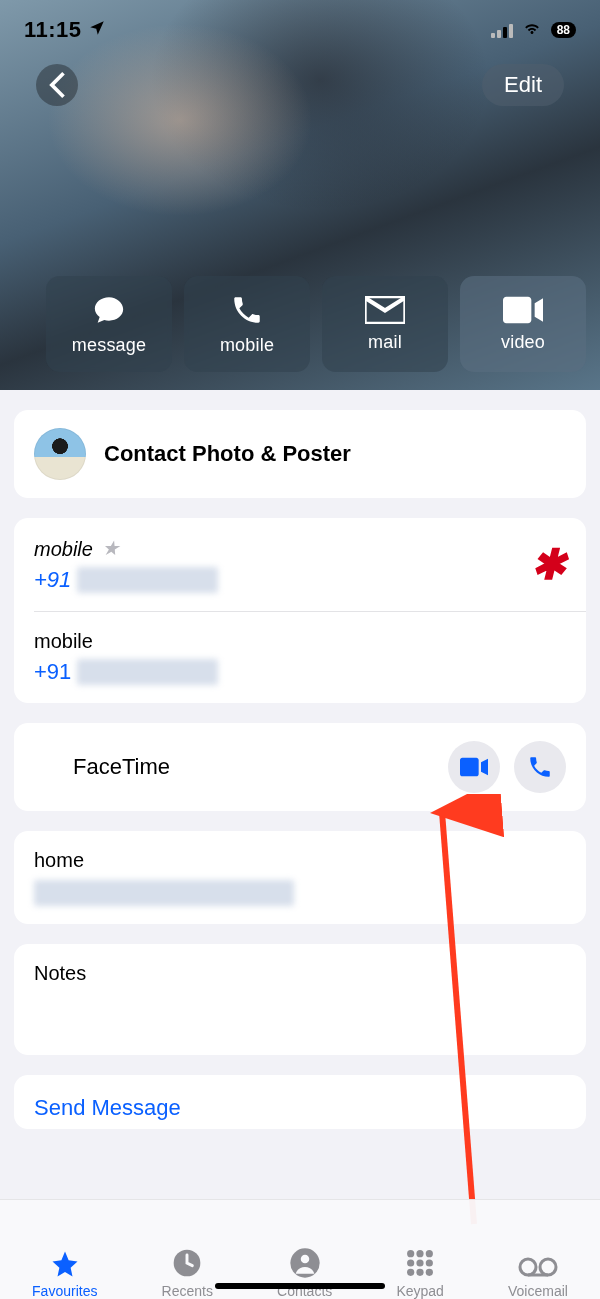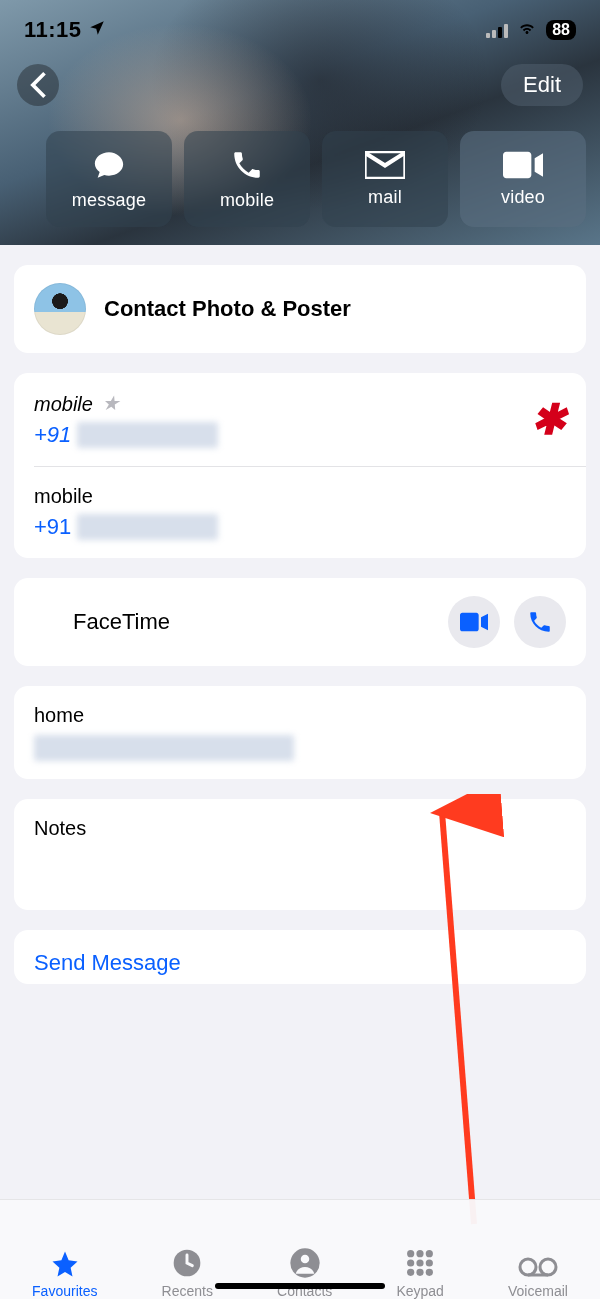--- a/index.html
+++ b/index.html
@@ -1,38 +1,38 @@
 <!DOCTYPE html>
 <html><head>
 <meta charset="utf-8">
 <style>
   * { box-sizing: border-box; margin: 0; padding: 0; -webkit-font-smoothing: antialiased; }
   html, body { width: 600px; height: 1299px; font-family: -apple-system, "SF Pro Text", "Helvetica Neue", Arial, sans-serif; background: #f2f2f7; overflow: hidden; }
   .screen { width: 600px; height: 1299px; position: relative; background: #f2f2f7; }
 
   
-  .hero { position: relative; height: 245px; background: linear-gradient(160deg, #8aa4b5 0%, #6b8699 25%, #3a4650 50%, #5e7888 75%, #8ba2b2 100%); overflow: hidden; }
+  .hero { position: relative; height: 390px; background: linear-gradient(160deg, #8aa4b5 0%, #6b8699 25%, #3a4650 50%, #5e7888 75%, #8ba2b2 100%); overflow: hidden; }
   .hero .photo-bg { position:absolute; inset:0; background:
       radial-gradient(ellipse 220px 160px at 180px 120px, rgba(230,190,160,.5), transparent 60%),
       radial-gradient(ellipse 260px 200px at 320px 80px,  rgba(25,25,30,.55),   transparent 65%),
       linear-gradient(160deg,#7f99aa 0%, #486074 40%, #2a343e 60%, #597589 100%);
   }
   .statusbar { position: relative; display:flex; justify-content:space-between; align-items:center; padding: 10px 24px 0; height: 50px; color:#000; font-weight:600; }
   .sb-left { font-size: 22px; font-weight:700; letter-spacing:0.5px; display:flex; align-items:center; gap:6px;}
   .sb-right { display:flex; align-items:center; gap:8px; font-size:18px;}
   .sb-loc { font-size:19px; transform:rotate(0deg); }
-  .battery-pill { background:#000; color:#fff; border-radius:8px; padding:1px 6px; font-size:16px; font-weight:700;}
+  .battery-pill { background:#000; color:#fff; border-radius:8px; padding:1px 6px; font-size:12px; font-weight:700;}
   .signal-bars { display:flex; align-items:flex-end; gap:2px; height:16px;}
   .signal-bars span { width:4px; background:#000; border-radius:1px;}
   .signal-bars span:nth-child(1){height:5px; background:#bbb;}
   .signal-bars span:nth-child(2){height:8px; background:#bbb;}
   .signal-bars span:nth-child(3){height:11px;}
   .signal-bars span:nth-child(4){height:14px; background:#bbb;}
 
-  .nav-row { position:relative; display:flex; justify-content:space-between; align-items:center; padding: 14px 17px 0; }
+  .nav-row { position:relative; display:flex; justify-content:space-between; align-items:center; padding: 14px 36px 0; }
   .back-btn { width:42px; height:42px; border-radius:50%; background:rgba(30,35,40,.45); display:flex; align-items:center; justify-content:center; color:#fff; }
   .edit-btn { height:42px; padding:0 22px; border-radius:21px; background:rgba(80,95,110,.55); color:#fff; font-size:22px; display:flex; align-items:center; font-weight:500;}
   .name-block { text-align:center; margin-top:-6px; }
   .emergency { color:#ff2015; font-size:19px; font-weight:600; }
   .contact-name { color:#fff; font-size:44px; font-weight:500; margin-top:2px; text-shadow:0 1px 2px rgba(0,0,0,.2);}
   .action-row { position:absolute; bottom:18px; left:0; right:0; display:flex; gap:12px; padding:0 14px;margin-left:32px; }
   .action-tile { flex:1; height:96px; border-radius:14px; background:rgba(50,65,78,.55); backdrop-filter:blur(2px); display:flex; flex-direction:column; align-items:center; justify-content:center; gap:8px; color:#fff; }
   .action-tile:last-child { background:rgba(90,110,128,.6); }
   .action-tile .lbl { font-size:18px; font-weight:400; letter-spacing:.2px;}
   .action-tile svg { fill:#fff; }

